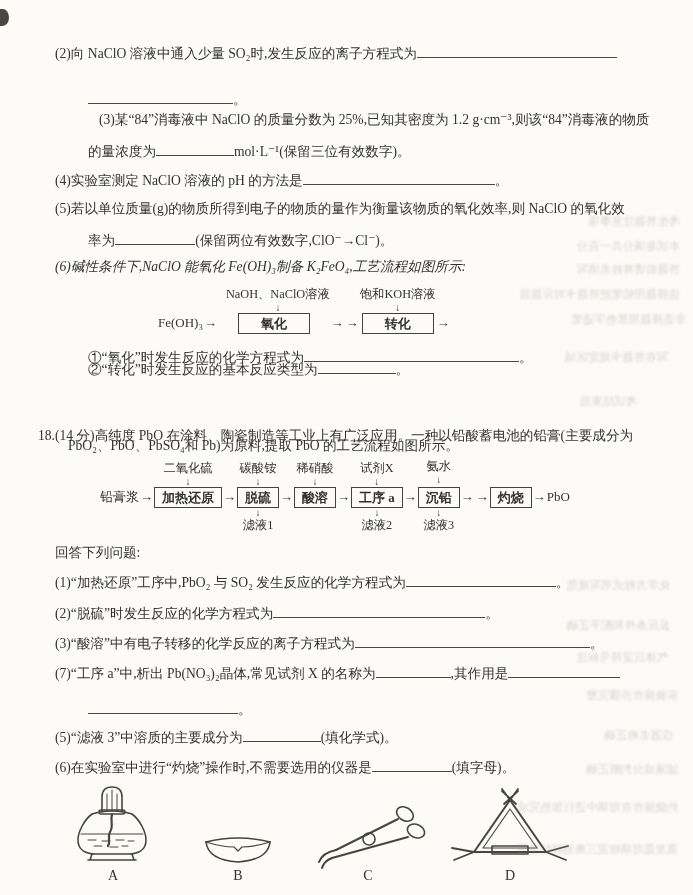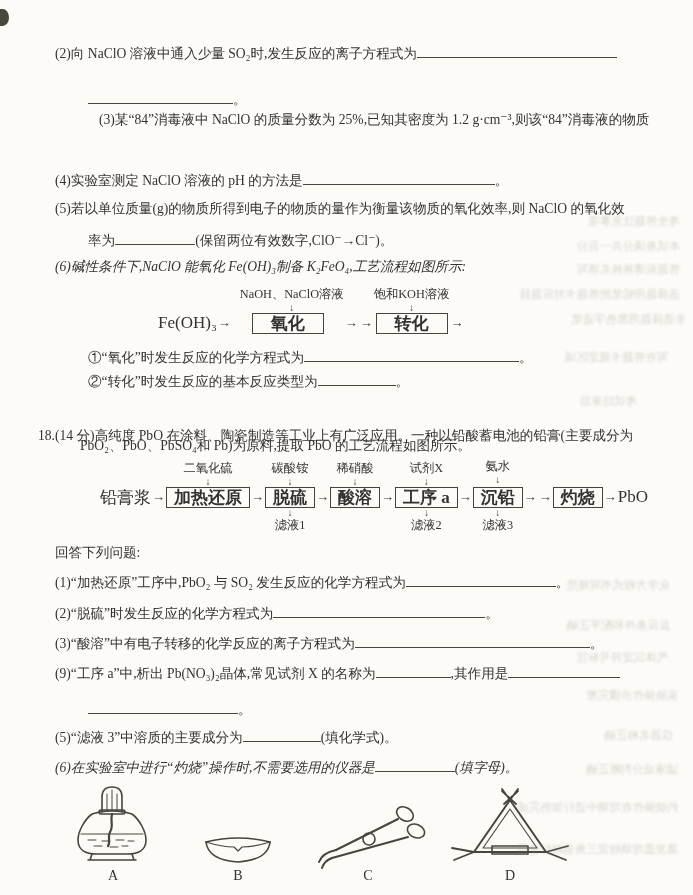--- a/index.html
+++ b/index.html
@@ -4,21 +4,21 @@
 <style>
   html,body{margin:0;padding:0;}
   body{font-family:"Liberation Serif","DejaVu Serif",serif;}
   #paper{position:relative;width:693px;height:895px;background:#fcfbf8;overflow:hidden;}
   .tline{position:absolute;white-space:nowrap;font-size:13.6px;color:#343230;line-height:1.25;}
   .blank{display:inline-block;border-bottom:1.2px solid #4a473f;height:0.95em;vertical-align:baseline;}
   .flow{position:absolute;display:flex;align-items:flex-start;color:#343230;}
   .fitem{display:flex;flex-direction:column;align-items:center;}
   .fzone{display:flex;flex-direction:column;align-items:center;justify-content:flex-end;font-size:12.3px;color:#343230;}
   .fbot{justify-content:flex-start;}
-  .fmid{display:flex;align-items:center;height:22px;font-size:17px;white-space:nowrap;}
+  .fmid{display:flex;align-items:center;height:22px;font-size:13px;white-space:nowrap;}
   .fbox{border:1.3px solid #45433d;padding:0 7px;height:19px;line-height:19px;font-weight:600;white-space:nowrap;}
   .harrow{padding:0 1px;font-size:13px;}
   .varrow{font-size:10px;line-height:9px;}
   .ghost{position:absolute;transform:scaleX(-1);filter:blur(1.1px);opacity:.33;color:#8f897d;
          font-size:11.5px;white-space:nowrap;overflow:hidden;pointer-events:none;}
   .figure{position:absolute;}
   .figure svg{display:block;}
   .fig-label{position:absolute;width:24px;text-align:center;font-size:14px;color:#343230;}
   .artifact-blob{position:absolute;left:0;top:9px;width:9px;height:17px;background:#4a473f;
                  border-radius:0 70% 70% 0 / 50%;}
@@ -66,36 +66,37 @@
       <path class="stroke" style="stroke-width:1.1" d="M62,23 L35,62 L89,62 Z"></path>
       <path class="stroke" style="stroke-width:1.8" d="M62,14 L54,3 M62,14 L70,3 M54,5 L68,18 M70,5 L56,18"></path>
       <path class="stroke" style="stroke-width:1.8" d="M26,66 L6,74 M26,66 L4,62"></path>
       <path class="stroke" style="stroke-width:1.8" d="M98,66 L118,74 M98,66 L120,60"></path>
       <rect class="stroke" x="44" y="60" width="36" height="8"></rect>
     </svg>
   </div>
 <div class="tline" style="top: 44px; left: 55px;"><span>(2)向 NaClO 溶液中通入少量 SO₂时,发生反应的离子方程式为</span><span class="blank" style="width: 200px;"></span></div>
     <div class="tline" style="top: 90px; left: 88px;"><span class="blank" style="width: 145px;"></span><span>。</span></div>
     <div class="tline" style="top: 112px; left: 55px; margin-left: 44px;"><span>(3)某“84”消毒液中 NaClO 的质量分数为 25%,已知其密度为 1.2 g·cm⁻³,则该“84”消毒液的物质</span></div>
+    <div class="tline" style="top: 142px; left: 88px;"><span>的量浓度为</span><span class="blank" style="width: 78px;"></span><span>mol·L⁻¹(保留三位有效数字)。</span></div>
     <div class="tline" style="top: 171px; left: 55px;"><span>(4)实验室测定 NaClO 溶液的 pH 的方法是</span><span class="blank" style="width: 192px;"></span><span>。</span></div>
     <div class="tline" style="top: 201px; left: 55px;"><span>(5)若以单位质量(g)的物质所得到电子的物质的量作为衡量该物质的氧化效率,则 NaClO 的氧化效</span></div>
     <div class="tline" style="top: 231px; left: 88px;"><span>率为</span><span class="blank" style="width: 80px;"></span><span>(保留两位有效数字,ClO⁻→Cl⁻)。</span></div>
     <div class="tline" style="top: 259px; left: 55px; font-style: italic;"><span>(6)碱性条件下,NaClO 能氧化 Fe(OH)₃制备 K₂FeO₄,工艺流程如图所示:</span></div>
     <div class="tline" style="top: 348px; left: 88px;"><span>①“氧化”时发生反应的化学方程式为</span><span class="blank" style="width: 215px;"></span><span>。</span></div>
-    <div class="tline" style="top: 372px; left: 88px;"><span>②“转化”时发生反应的基本反应类型为</span><span class="blank" style="width: 78px;"></span><span>。</span></div>
+    <div class="tline" style="top: 360px; left: 88px;"><span>②“转化”时发生反应的基本反应类型为</span><span class="blank" style="width: 78px;"></span><span>。</span></div>
     <div class="tline" style="top: 428px; left: 38px; font-family: Liberation Serif, serif;"><span>18.(14 分)高纯度 PbO 在涂料、陶瓷制造等工业上有广泛应用。一种以铅酸蓄电池的铅膏(主要成分为</span></div>
-    <div class="tline" style="top: 438px; left: 80px;"><span>PbO₂、PbO、PbSO₄和 Pb)为原料,提取 PbO 的工艺流程如图所示。</span></div>
+    <div class="tline" style="top: 438px; left: 68px;"><span>PbO₂、PbO、PbSO₄和 Pb)为原料,提取 PbO 的工艺流程如图所示。</span></div>
     <div class="tline" style="top: 545px; left: 55px;"><span>回答下列问题:</span></div>
     <div class="tline" style="top: 573px; left: 55px;"><span>(1)“加热还原”工序中,PbO₂ 与 SO₂ 发生反应的化学方程式为</span><span class="blank" style="width: 150px;"></span><span>。</span></div>
     <div class="tline" style="top: 604px; left: 55px;"><span>(2)“脱硫”时发生反应的化学方程式为</span><span class="blank" style="width: 212px;"></span><span>。</span></div>
     <div class="tline" style="top: 634px; left: 55px;"><span>(3)“酸溶”中有电子转移的化学反应的离子方程式为</span><span class="blank" style="width: 235px;"></span><span>。</span></div>
-    <div class="tline" style="top: 664px; left: 55px;"><span>(9)“工序 a”中,析出 Pb(NO₃)₂晶体,常见试剂 X 的名称为</span><span class="blank" style="width: 75px;"></span><span>,其作用是</span><span class="blank" style="width: 112px;"></span></div>
+    <div class="tline" style="top: 664px; left: 55px;"><span>(7)“工序 a”中,析出 Pb(NO₃)₂晶体,常见试剂 X 的名称为</span><span class="blank" style="width: 75px;"></span><span>,其作用是</span><span class="blank" style="width: 112px;"></span></div>
     <div class="tline" style="top: 700px; left: 88px;"><span class="blank" style="width: 150px;"></span><span>。</span></div>
     <div class="tline" style="top: 728px; left: 55px;"><span>(5)“滤液 3”中溶质的主要成分为</span><span class="blank" style="width: 78px;"></span><span>(填化学式)。</span></div>
-    <div class="tline" style="top: 758px; left: 55px; font-style: italic;"><span>(6)在实验室中进行“灼烧”操作时,不需要选用的仪器是</span><span class="blank" style="width: 80px;"></span><span>(填字母)。</span></div>
+    <div class="tline" style="top: 758px; left: 55px;"><span>(6)在实验室中进行“灼烧”操作时,不需要选用的仪器是</span><span class="blank" style="width: 80px;"></span><span>(填字母)。</span></div>
     <div class="flow" style="top: 282px; left: 158px;">
       <div class="fitem">
         <div class="fzone ftop" style="height: 30px;"></div>
         <div class="fmid">Fe(OH)₃</div>
         <div class="fzone fbot" style="height: 0px;"></div>
       </div>
       <div class="fitem">
         <div class="fzone ftop" style="height: 30px;"></div>
         <div class="fmid harrow">→</div>
         <div class="fzone fbot" style="height: 0px;"></div>

